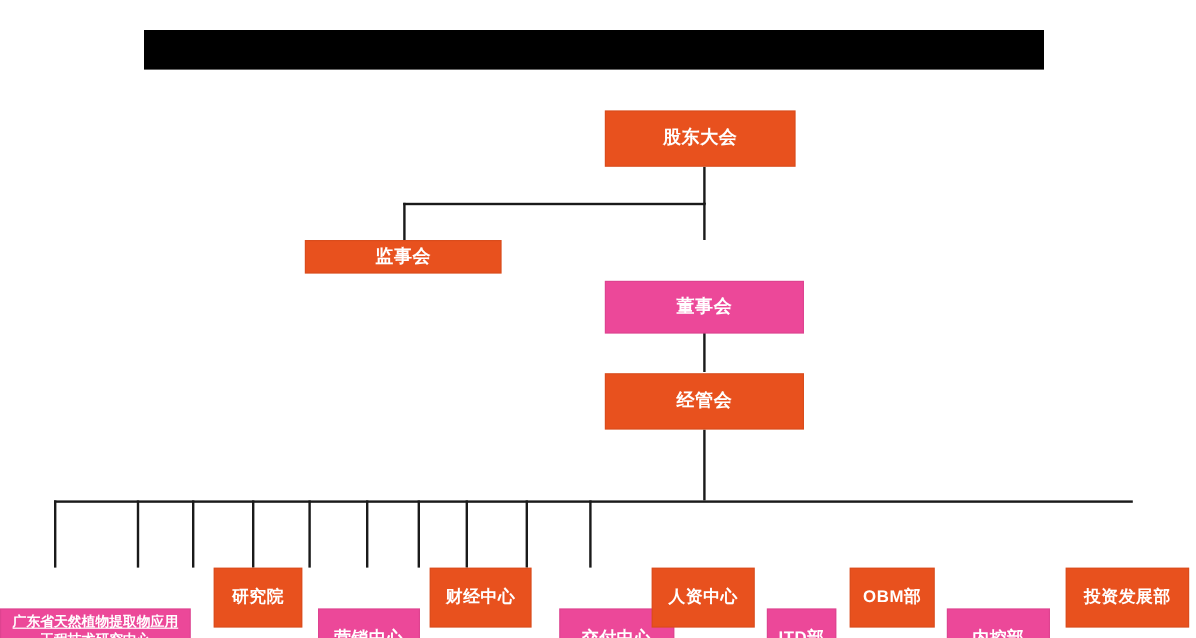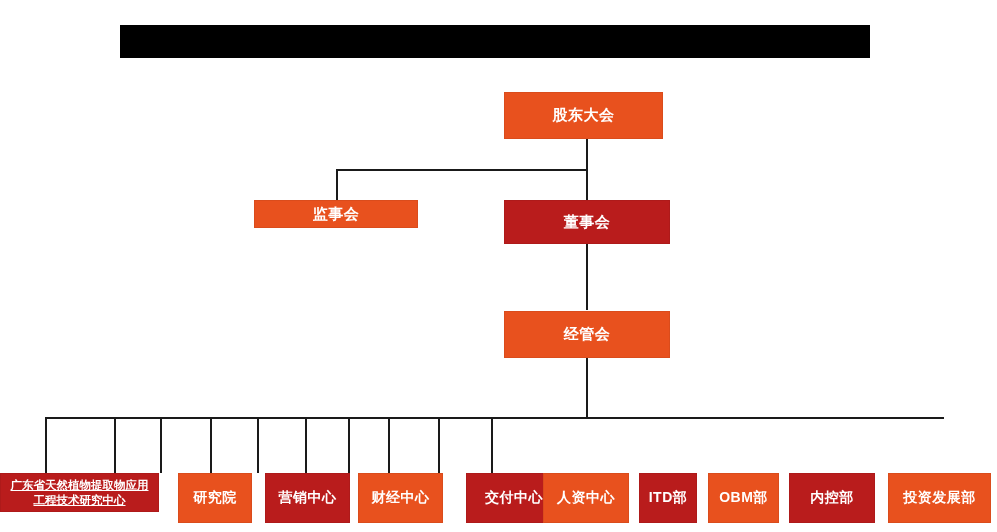--- a/index.html
+++ b/index.html
@@ -32,21 +32,21 @@
     align-items: center;
     justify-content: center;
     text-align: center;
     color: #ffffff;
     line-height: 1.22;
     letter-spacing: 0.5px;
     font-weight: bold;
     border: 1px solid rgba(0,0,0,0.06);
   }
   .node.dark  { background: #E8511E; }
-  .node.light { background: #b91c1c; }
+  .node.light { background: #ec4899; margin-top: 34px; }
 
   .node-lv1 { font-size: 15px; }
   .node-lv2 { font-size: 15px; }
   .node-lv3 { font-size: 15px; }
   .node-lv4 { font-size: 14px; }
   .node-lv4.small-text { font-size: 11.5px; letter-spacing: 0px; padding: 0 4px; }
 
   .connector {
     position: absolute;
     background: #1a1a1a;

